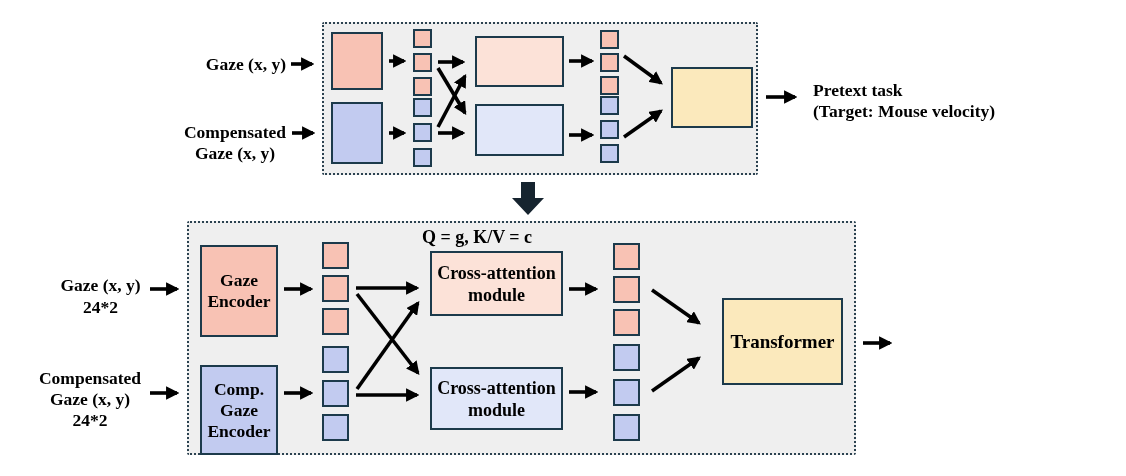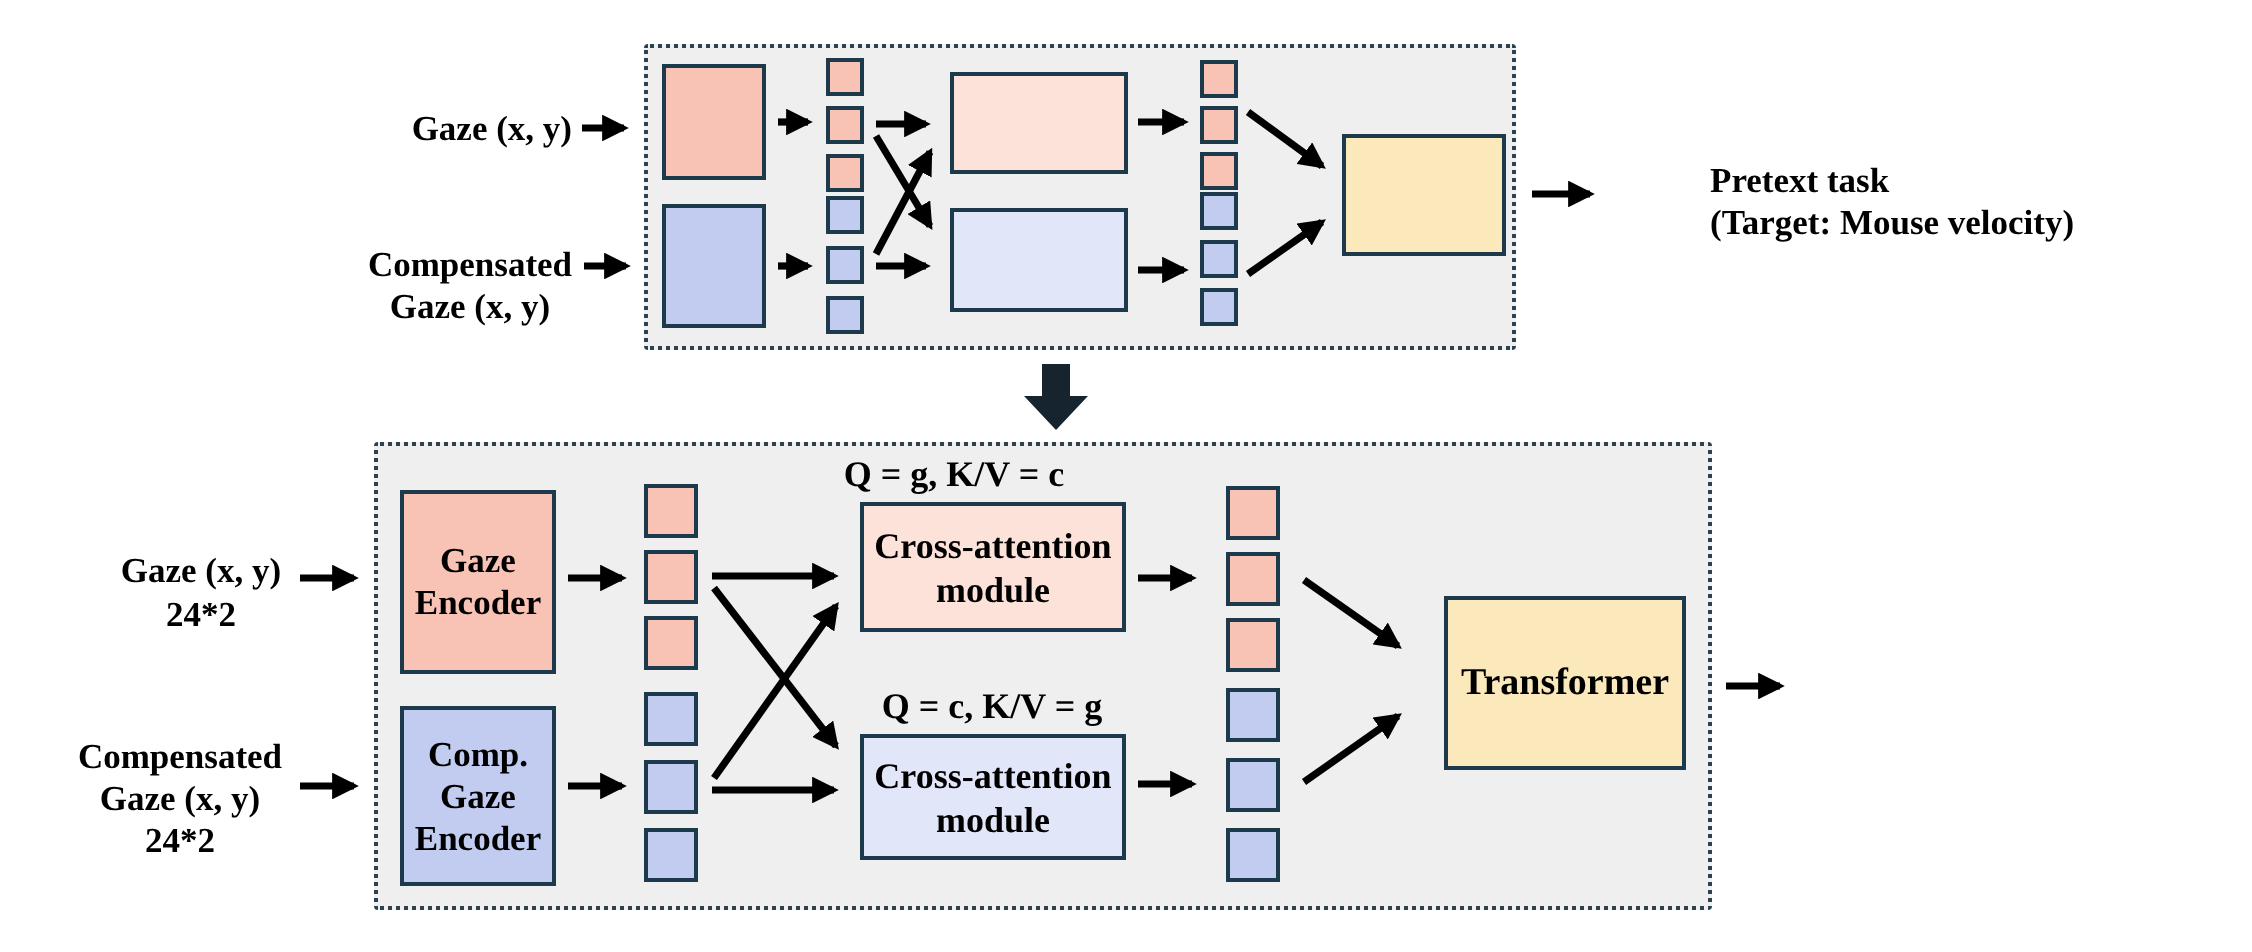--- a/index.html
+++ b/index.html
@@ -58,53 +58,52 @@
 
   <div class="sq pink" style="left:600px; top:30px;"></div>
   <div class="sq pink" style="left:600px; top:53px;"></div>
   <div class="sq pink" style="left:600px; top:76px;"></div>
   <div class="sq blue" style="left:600px; top:96px;"></div>
   <div class="sq blue" style="left:600px; top:120px;"></div>
   <div class="sq blue" style="left:600px; top:144px;"></div>
 
   <div class="box cream" style="left:671px; top:67px; width:82px; height:61px;"></div>
 
-  <div class="lbl" style="left:855px; top:80px; width:230px;">Pretext task
+  <div class="lbl" style="left:813px; top:80px; width:230px;">Pretext task
 (Target: Mouse velocity)</div>
 
 
   <div class="panel" style="left:187px; top:221px; width:669px; height:234px;"></div>
 
   <div class="lbl center" style="left:28px; top:274px; width:145px; line-height:22px;">Gaze (x, y)
 24*2</div>
 
   <div class="lbl center" style="left:10px; top:368px; width:160px;">Compensated
 Gaze (x, y)
 24*2</div>
 
   <div class="box pink" style="left:200px; top:245px; width:78px; height:92px;">Gaze
 Encoder</div>
 
-  <div class="box blue" style="left:200px; top:353px; width:78px; height:90px;">Comp.
+  <div class="box blue" style="left:200px; top:365px; width:78px; height:90px;">Comp.
 Gaze
 Encoder</div>
 
   <div class="sq lg pink" style="left:322px; top:242px;"></div>
   <div class="sq lg pink" style="left:322px; top:275px;"></div>
   <div class="sq lg pink" style="left:322px; top:308px;"></div>
   <div class="sq lg blue" style="left:322px; top:346px;"></div>
   <div class="sq lg blue" style="left:322px; top:380px;"></div>
   <div class="sq lg blue" style="left:322px; top:414px;"></div>
 
   <div class="lbl center big" style="left:395px; top:227px; width:164px;">Q = g, K/V = c</div>
 
   <div class="box lightpink" style="left:430px; top:251px; width:133px; height:65px; font-size:18px; line-height:22px;">Cross-attention
 module</div>
 
-  <div class="lbl center big" style="left:414px; top:343px; width:164px;">Q = c, K/V = g</div>
 
   <div class="box lightblue" style="left:430px; top:367px; width:133px; height:63px; font-size:18px; line-height:22px;">Cross-attention
 module</div>
 
   <div class="sq lg pink" style="left:613px; top:243px;"></div>
   <div class="sq lg pink" style="left:613px; top:276px;"></div>
   <div class="sq lg pink" style="left:613px; top:309px;"></div>
   <div class="sq lg blue" style="left:613px; top:344px;"></div>
   <div class="sq lg blue" style="left:613px; top:379px;"></div>
   <div class="sq lg blue" style="left:613px; top:414px;"></div>

